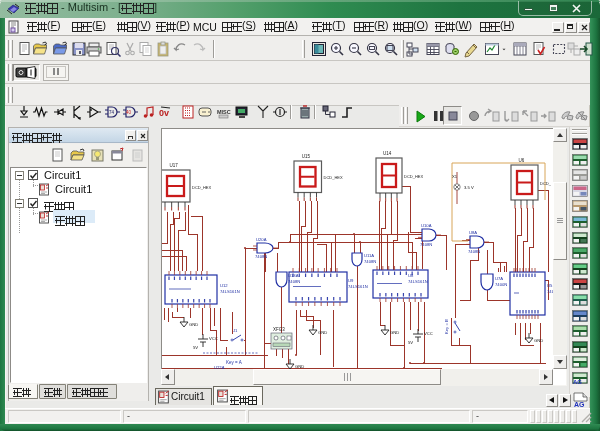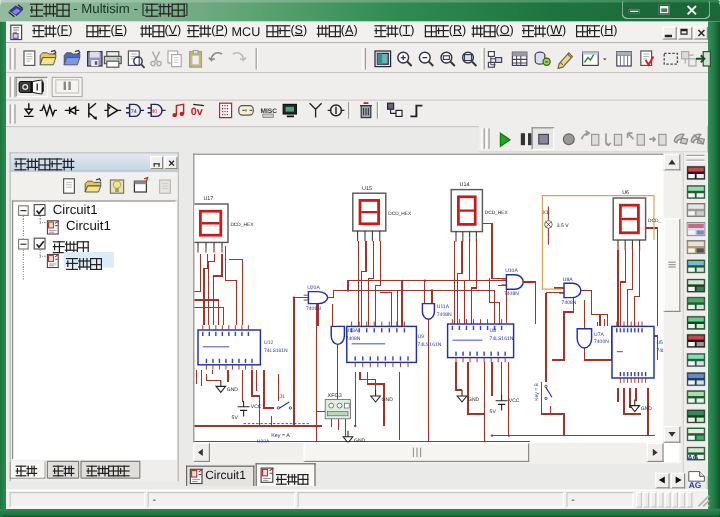--- a/index.html
+++ b/index.html
@@ -230,21 +230,21 @@
   </svg>
 
 <div class="abs" style="left:43px;top:64px;width:26px;height:17px;background:#f5f4f1;border:1px solid #b2b0ac"></div>
 <div class="abs" style="left:46px;top:66px;width:20px;height:12px;border:1px solid #c8c6c2"></div>
 <div class="abs" style="left:53px;top:68px;width:2px;height:7px;background:#888"></div>
 <div class="abs" style="left:57px;top:68px;width:2px;height:7px;background:#888"></div>
 
 <div class="abs" style="left:5px;top:84px;width:585px;height:22px;background:#efeeec;border-bottom:1px solid #c8c6c2"></div>
 <div class="grip" style="left:6px;top:87px;height:16px"></div>
 <div class="grip" style="left:10px;top:87px;height:16px"></div>
-<div id="tb3" class="abs" style="left:0;top:84px;width:400px;height:16px">
+<div id="tb3" class="abs" style="left:0;top:104px;width:400px;height:16px">
     <svg class="abs" style="left:16px;top:0" width="17" height="16" viewBox="0 0 17 16">
       <path d="M8 2v5m-3 0h6l-3 4zM4 13h8" stroke="#111" stroke-width="1.2" fill="none"></path>
     </svg>
     <svg class="abs" style="left:32px;top:0" width="17" height="16" viewBox="0 0 17 16">
       <path d="M1 8h2l1.5-4 2.5 8 2.5-8 2.5 8 1.5-4h2" fill="none" stroke="#111" stroke-width="1.2"></path>
     </svg>
     <svg class="abs" style="left:52px;top:0" width="17" height="16" viewBox="0 0 17 16">
       <path d="M2 8h4m0-3v6m0-3l5-3v6zm5-3v6m0-3h3" fill="none" stroke="#111" stroke-width="1.2"></path>
     </svg>
     <svg class="abs" style="left:69px;top:0" width="17" height="16" viewBox="0 0 17 16">

